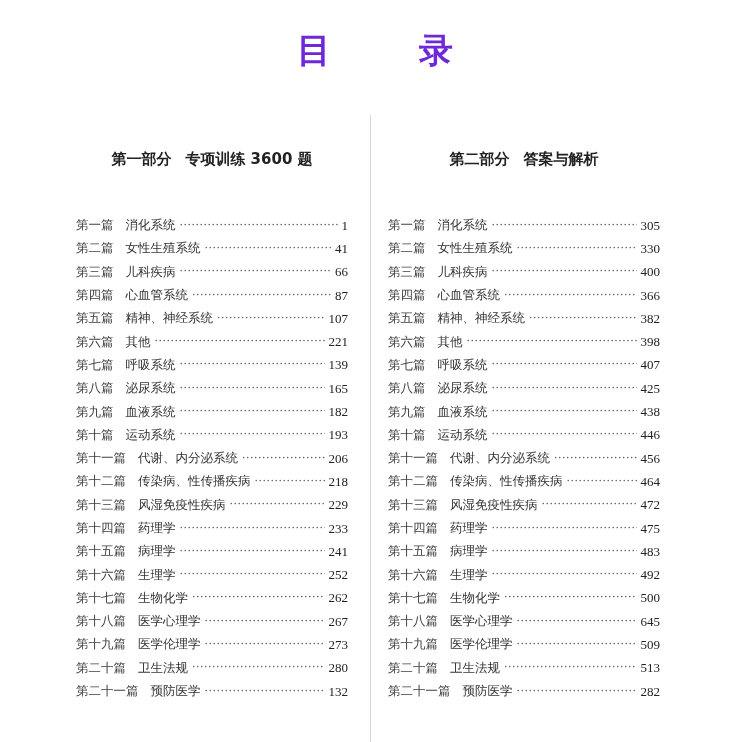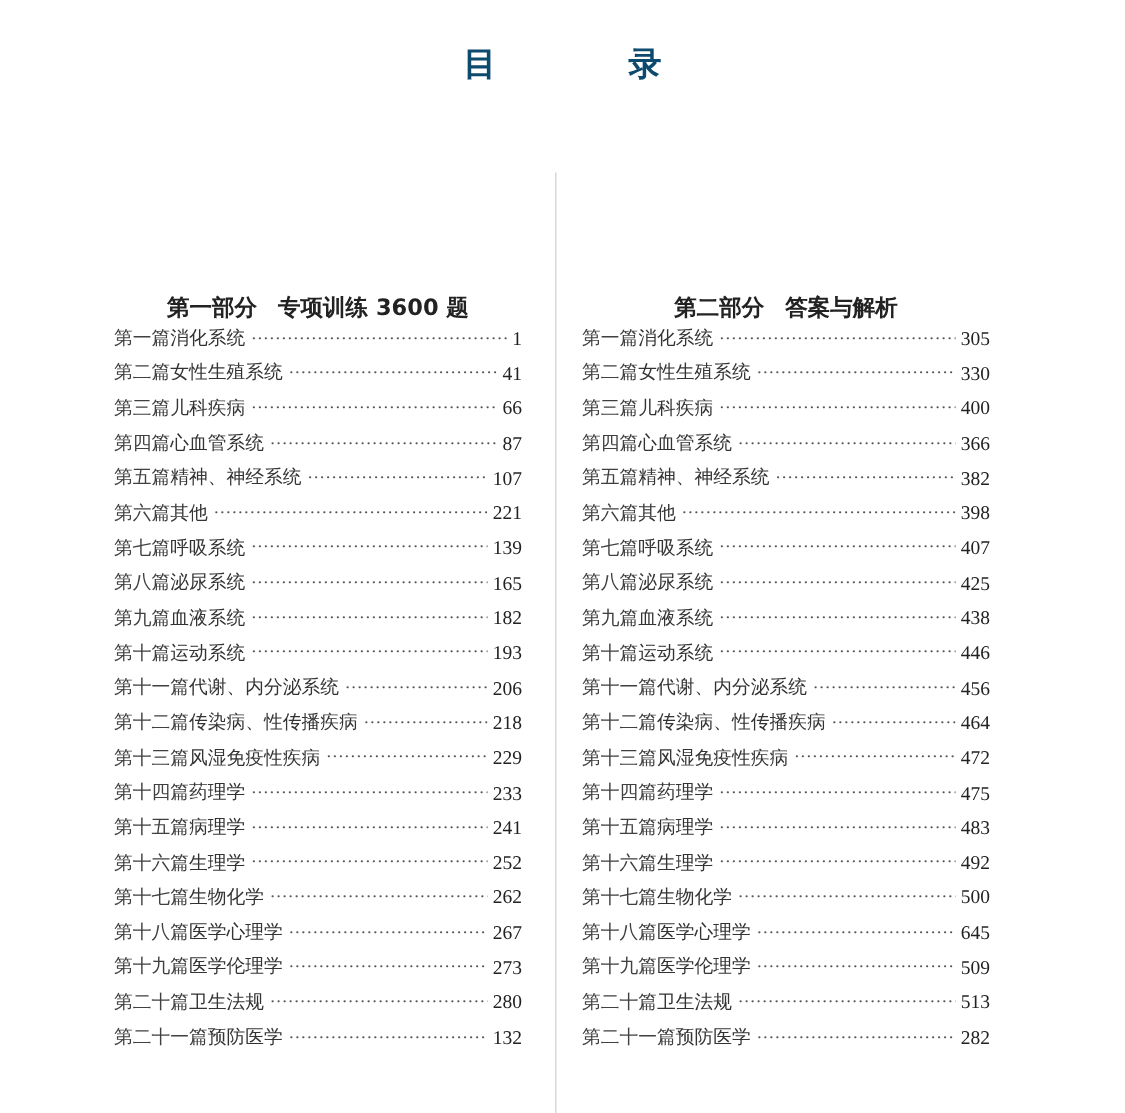--- a/index.html
+++ b/index.html
@@ -3,47 +3,46 @@
 <meta charset="utf-8">
 <style>
   html, body { margin: 0; padding: 0; background: #ffffff; }
   body {
     width: 750px; height: 742px; position: relative; overflow: hidden;
     font-family: "DejaVu Serif", "Liberation Serif", serif;
     color: #1a1a1a;
   }
   .title {
     position: absolute; top: 28px; left: 0; width: 750px;
-    text-align: center; font-size: 22px; font-weight: bold;
-    letter-spacing: 0; color: #0c4a6e;
+    text-align: center; font-size: 34px; font-weight: bold;
+    letter-spacing: 0; color: #6d28d9;
   }
   .title span { display: inline-block; }
   .title .gap { width: 88px; }
   .divider {
     position: absolute; left: 370px; top: 115px; width: 1px; height: 627px;
     background: #d8d8d8;
   }
   .col { position: absolute; top: 0; }
   .col.left { left: 76px; width: 272px; }
   .col.right { left: 388px; width: 272px; }
   .part-heading {
     position: absolute; top: 150px; width: 100%; text-align: center;
     font-size: 15px; font-weight: bold; color: #222;
     font-family: "DejaVu Sans", "Liberation Sans", sans-serif;
-    margin-top: 46px;
   }
   .col.left .part-heading { left: 0; }
   .part-heading .sep { display: inline-block; width: 14px; }
   .entries { position: absolute; top: 214px; left: 0; width: 100%; }
   .entry {
     height: 23.3px; display: flex; align-items: center;
     font-size: 12.5px; color: #333; white-space: nowrap;
   }
   .entry .chap { flex: 0 0 auto; color: #404040; }
-  .entry .name { flex: 0 0 auto; color: #333; }
+  .entry .name { flex: 0 0 auto; margin-left: 12px; color: #333; }
   .entry .leader {
     flex: 1 1 auto; margin: 0 4px; overflow: hidden; height: 14px;
     position: relative; top: 1px;
   }
   .entry .leader::before {
     content: "································································································";
     color: #555; font-size: 11px; letter-spacing: 0.5px; line-height: 12px;
     white-space: nowrap; display: block;
   }
   .entry .page { flex: 0 0 auto; text-align: right; color: #222; font-size: 13px;

